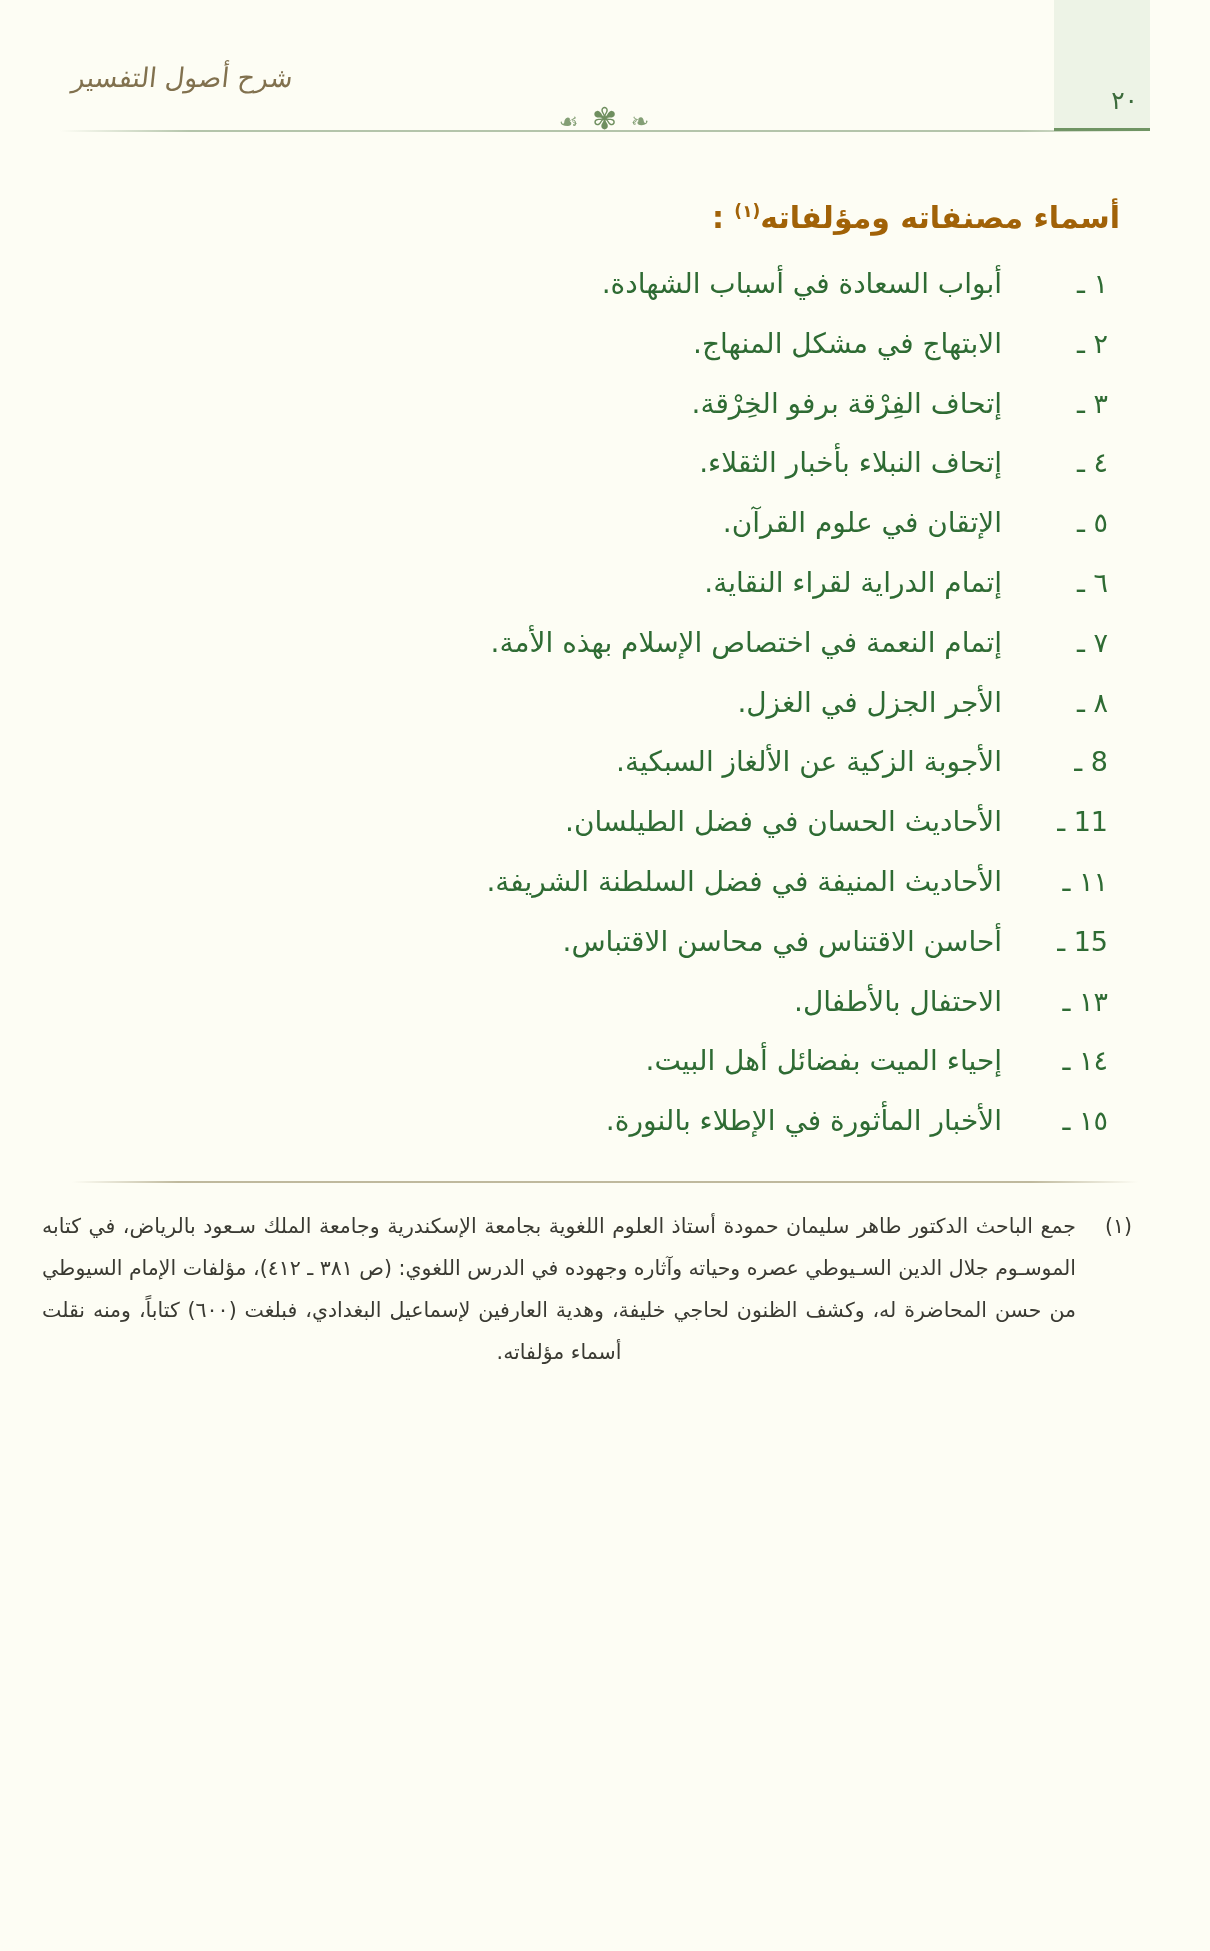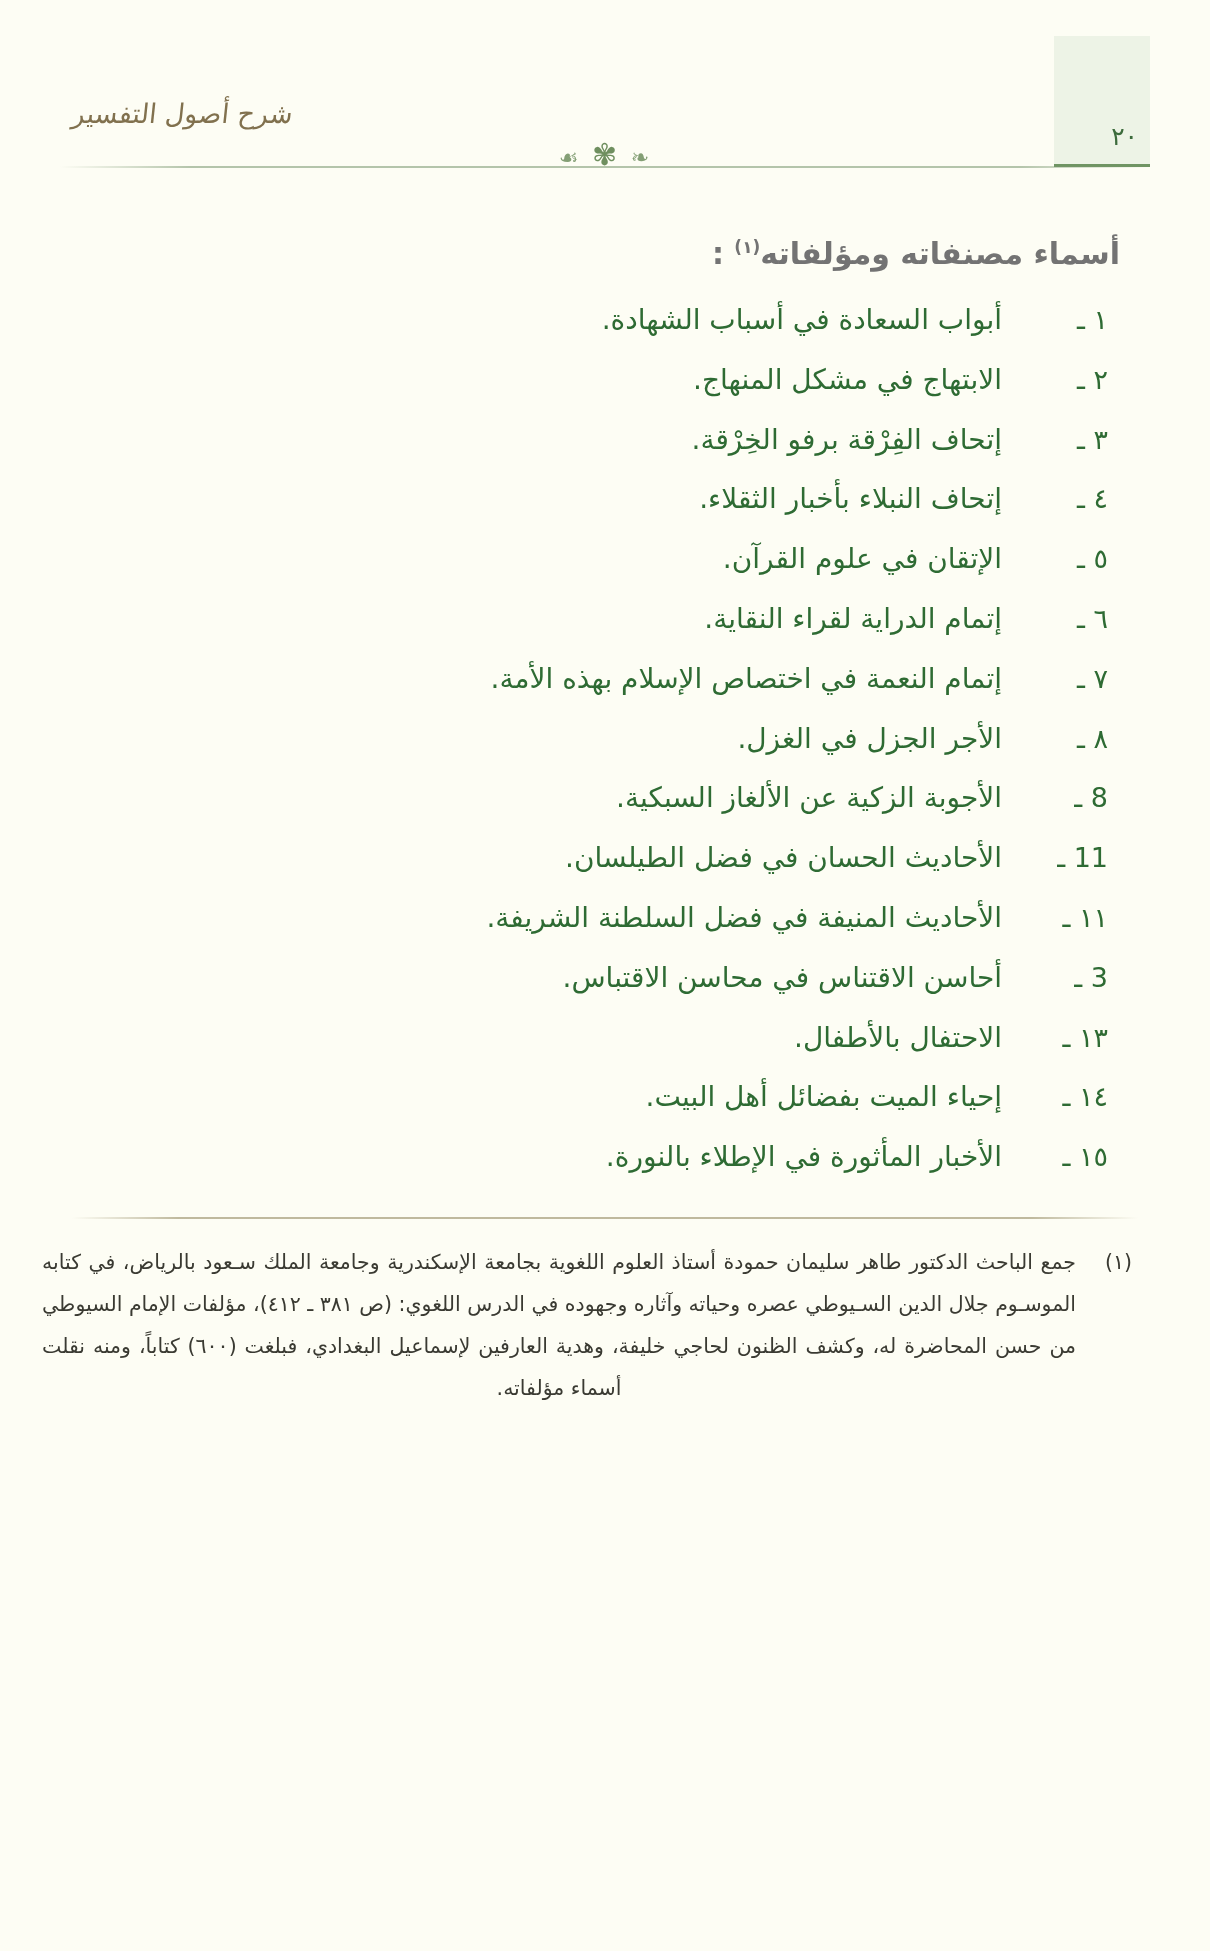--- a/index.html
+++ b/index.html
@@ -20,21 +20,20 @@
     width: 1210px;
     height: 1951px;
     box-sizing: border-box;
     padding: 0;
   }
 
   
   .header {
     position: relative;
     height: 150px;
-    margin-top: 36px;
   }
   .header-rule {
     position: absolute;
     top: 130px;
     left: 60px;
     right: 60px;
     height: 2px;
     background: linear-gradient(to right, rgba(120,150,110,0) 0%, rgba(120,150,110,0.55) 12%, rgba(120,150,110,0.55) 88%, rgba(120,150,110,0) 100%);
   }
   .page-number {
@@ -80,21 +79,21 @@
     opacity: .85;
   }
 
   
   .content {
     padding: 10px 72px 0 72px;
   }
   .section-title {
     font-size: 30px;
     font-weight: bold;
-    color: #737373;
+    color: #a16207;
     text-align: right;
     margin: 34px 18px 12px 0;
     line-height: 1.6;
   }
   .section-title .fnref {
     font-size: 17px;
     vertical-align: super;
   }
 
   ul.list {
@@ -218,21 +217,21 @@
       </li>
       <li>
         <span class="item-index">11 ـ</span>
         <span class="item-text">الأحاديث الحسان في فضل الطيلسان.</span>
       </li>
       <li>
         <span class="item-index">١١ ـ</span>
         <span class="item-text">الأحاديث المنيفة في فضل السلطنة الشريفة.</span>
       </li>
       <li>
-        <span class="item-index">3 ـ</span>
+        <span class="item-index">15 ـ</span>
         <span class="item-text">أحاسن الاقتناس في محاسن الاقتباس.</span>
       </li>
       <li>
         <span class="item-index">١٣ ـ</span>
         <span class="item-text">الاحتفال بالأطفال.</span>
       </li>
       <li>
         <span class="item-index">١٤ ـ</span>
         <span class="item-text">إحياء الميت بفضائل أهل البيت.</span>
       </li>

